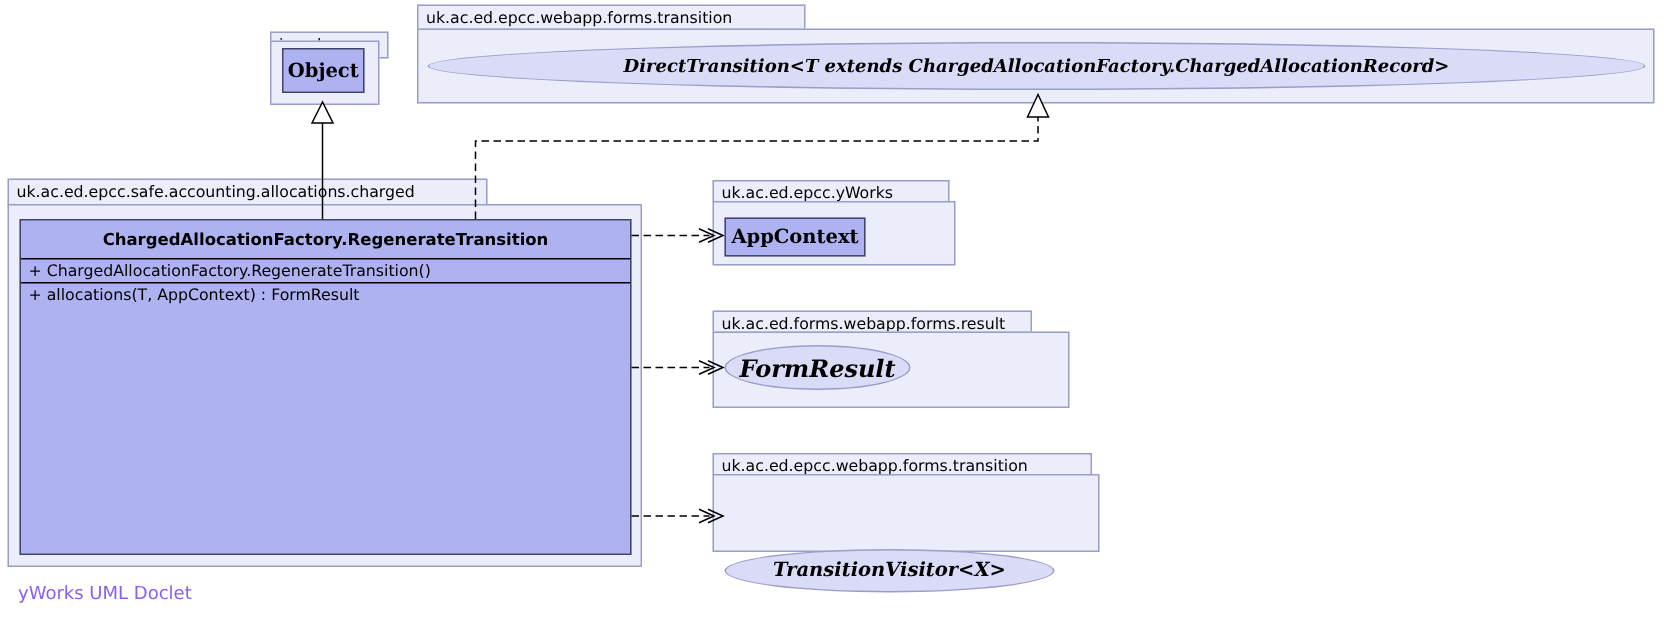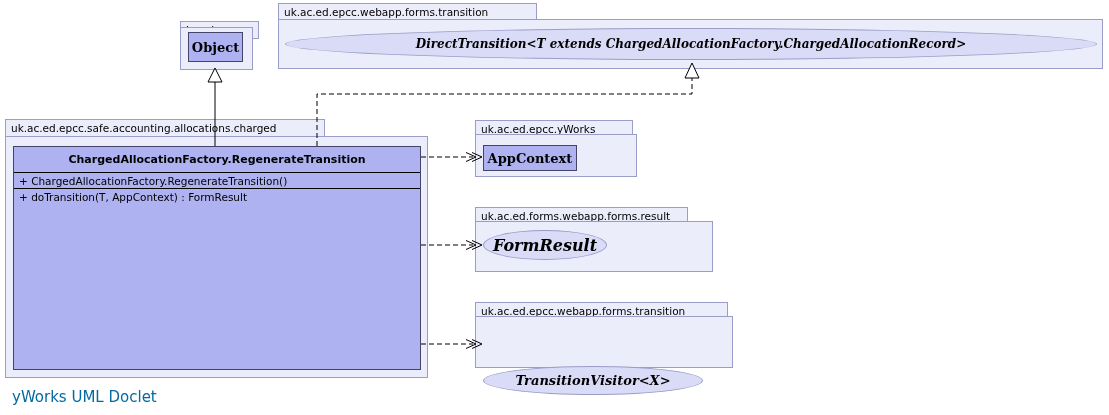--- a/index.html
+++ b/index.html
@@ -37,21 +37,21 @@
     box-sizing:border-box;height:26px;border-bottom:1px solid #000;
     display:flex;align-items:center;justify-content:center;
     font-weight:bold;font-size:11px;white-space:nowrap;
   }
   .member-row{
     box-sizing:border-box;height:16px;line-height:16px;
     font-size:10.5px;padding-left:5px;white-space:nowrap;
   }
   .ctor-row{border-bottom:1px solid #000;}
   .footer-note{
-    position:absolute;left:12px;top:388px;font-size:15px;color:#0369a1;white-space:nowrap;
+    position:absolute;left:12px;top:388px;font-size:12px;color:#8b5cf6;white-space:nowrap;
   }
   svg.connectors{position:absolute;left:0;top:0;pointer-events:none;}
 </style>
 </head>
 <body>
 
 <div id="canvas">
 
   <div class="pkg-tab" style="left:180px;top:10px;width:79px;height:18px;margin-top:11px;">java.lang</div>
   <div class="pkg-body" style="left:180px;top:27px;width:73px;height:43px;"></div>
@@ -59,21 +59,21 @@
 
   <div class="pkg-tab" style="left:278px;top:3px;width:259px;height:17px;">uk.ac.ed.epcc.webapp.forms.transition</div>
   <div class="pkg-body" style="left:278px;top:19px;width:825px;height:50px;"></div>
   <div class="iface-ellipse" style="left:285px;top:28px;width:812px;height:32px;font-size:12px;">DirectTransition&lt;T extends ChargedAllocationFactory.ChargedAllocationRecord&gt;</div>
 
   <div class="pkg-tab" style="left:5px;top:119px;width:320px;height:18px;">uk.ac.ed.epcc.safe.accounting.allocations.charged</div>
   <div class="pkg-body" style="left:5px;top:136px;width:423px;height:242px;"></div>
   <div class="class-node" style="left:13px;top:146px;width:408px;height:224px;">
     <div class="main-class-title">ChargedAllocationFactory.RegenerateTransition</div>
     <div class="member-row ctor-row">+ ChargedAllocationFactory.RegenerateTransition()</div>
-    <div class="member-row">+ doTransition(T, AppContext) : FormResult</div>
+    <div class="member-row">+ allocations(T, AppContext) : FormResult</div>
   </div>
 
   <div class="pkg-tab" style="left:475px;top:120px;width:158px;height:15px;">uk.ac.ed.epcc.yWorks</div>
   <div class="pkg-body" style="left:475px;top:134px;width:162px;height:43px;"></div>
   <div class="class-node small-class" style="left:483px;top:145px;width:94px;height:26px;">AppContext</div>
 
   <div class="pkg-tab" style="left:475px;top:207px;width:213px;height:15px;">uk.ac.ed.forms.webapp.forms.result</div>
   <div class="pkg-body" style="left:475px;top:221px;width:238px;height:51px;"></div>
   <div class="iface-ellipse" style="left:483px;top:230px;width:124px;height:30px;font-size:16px;">FormResult</div>
 

